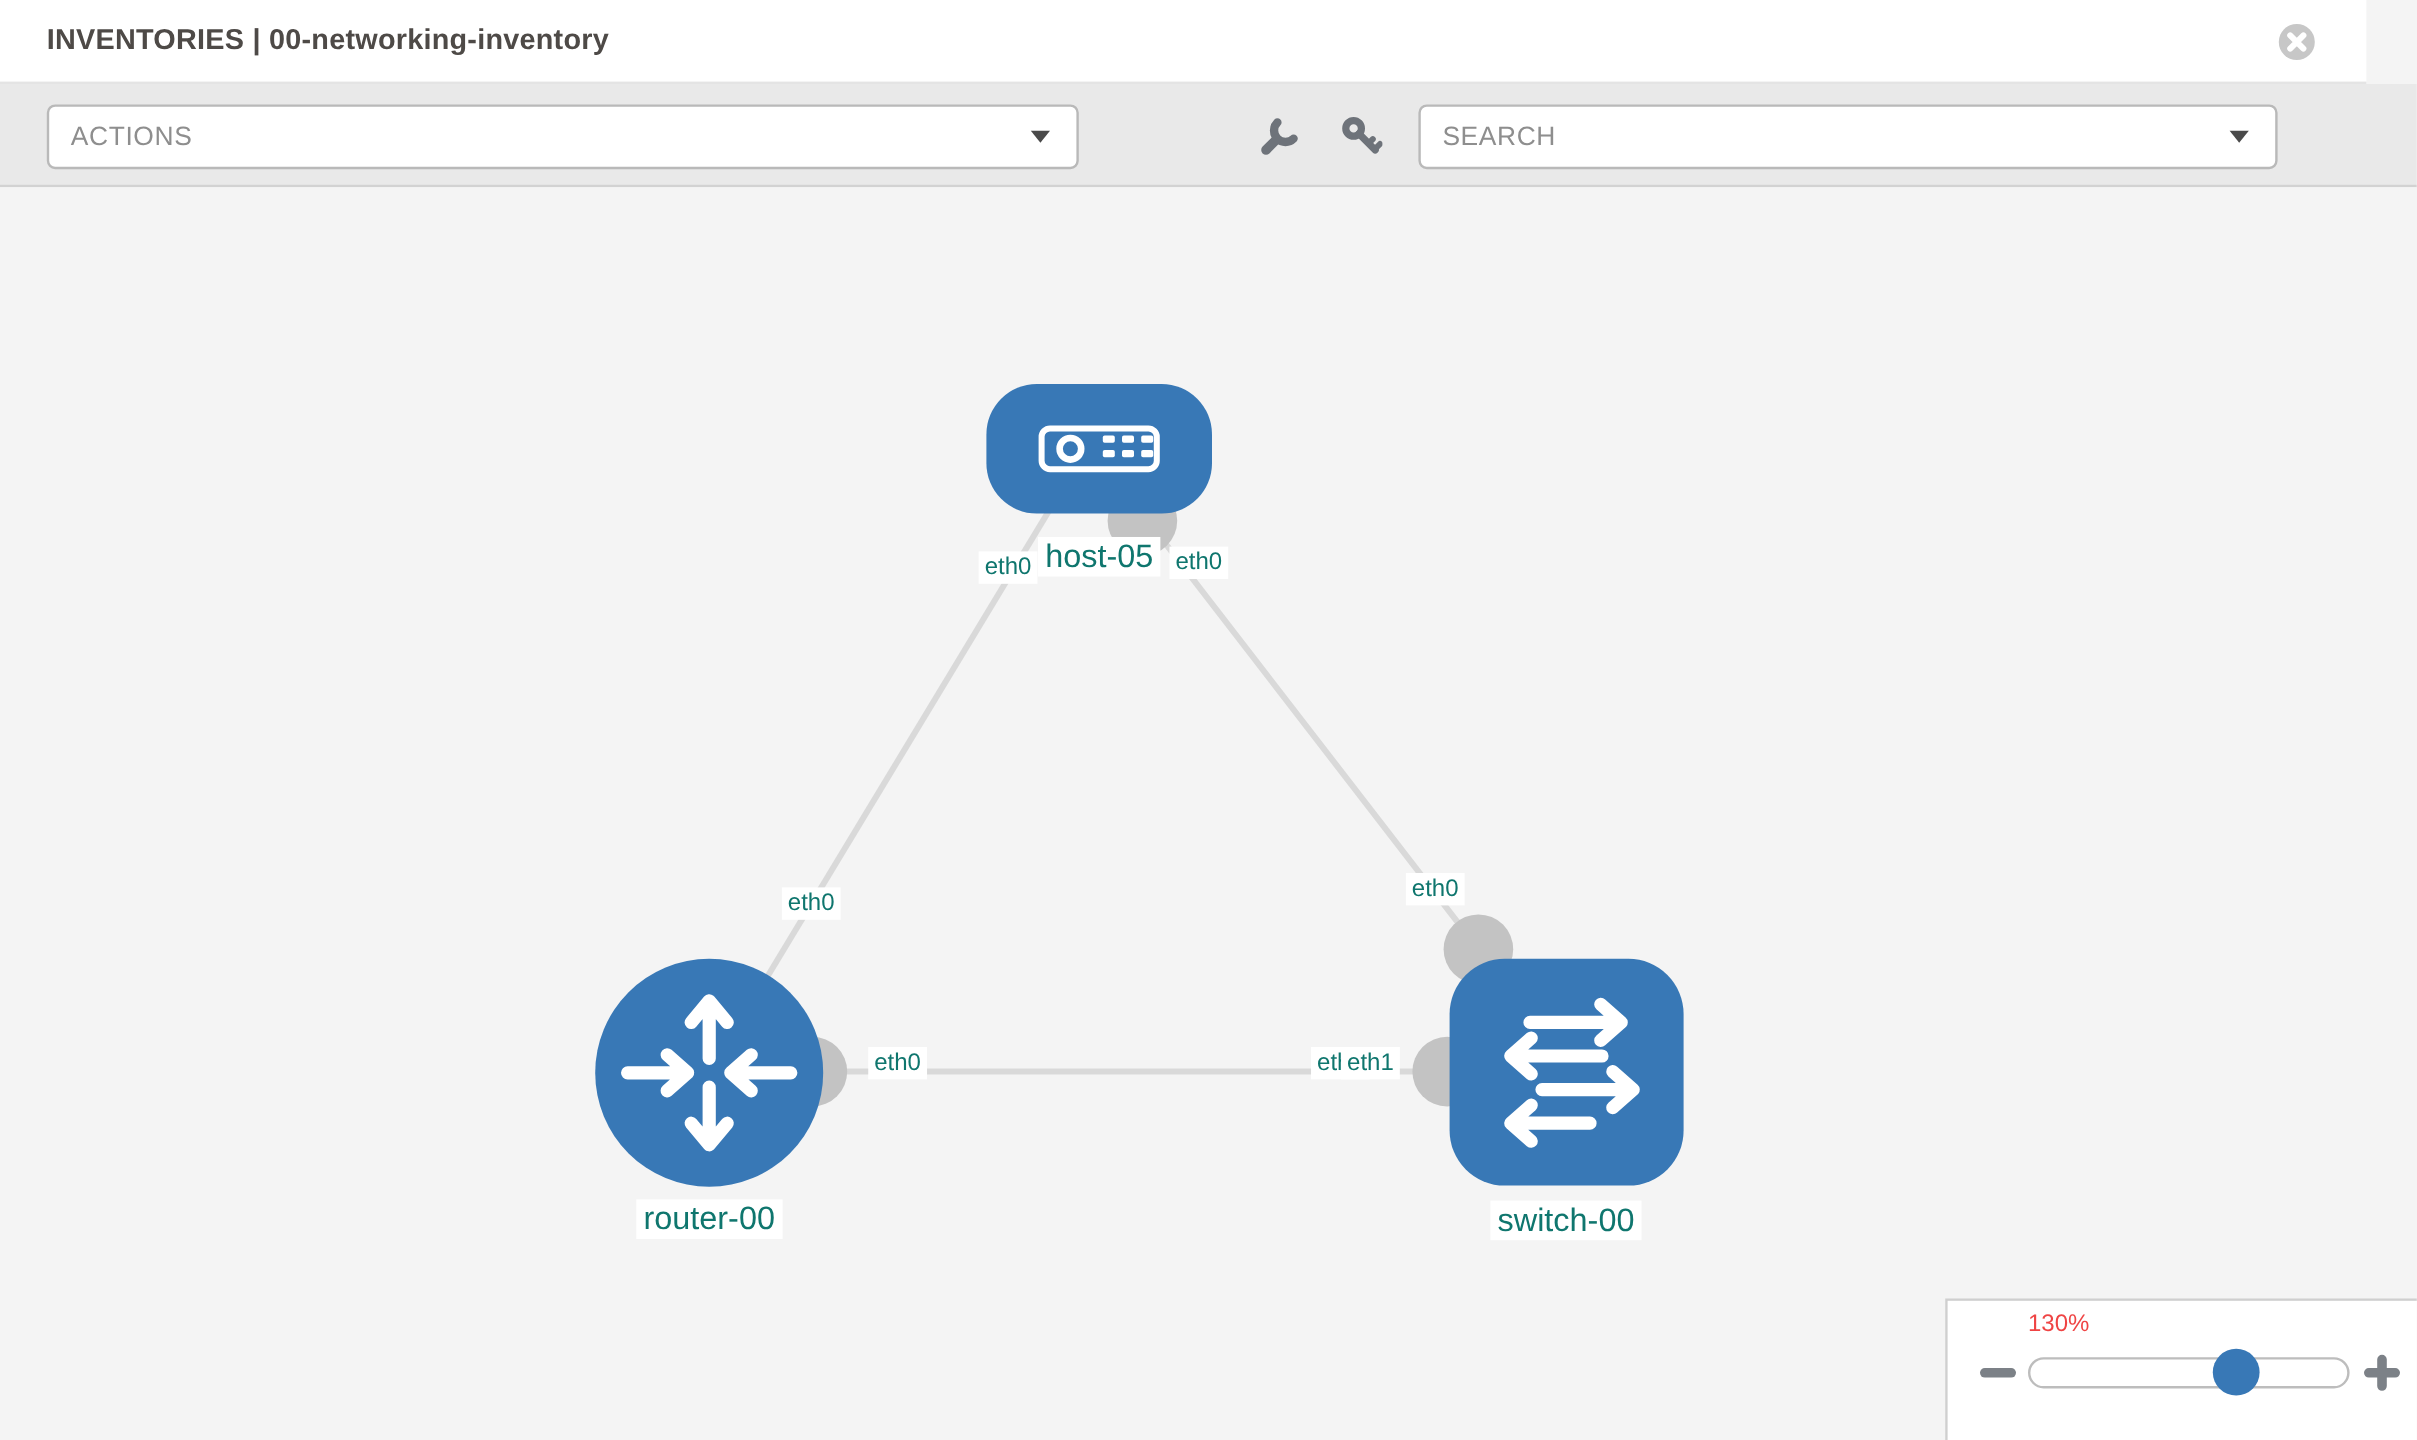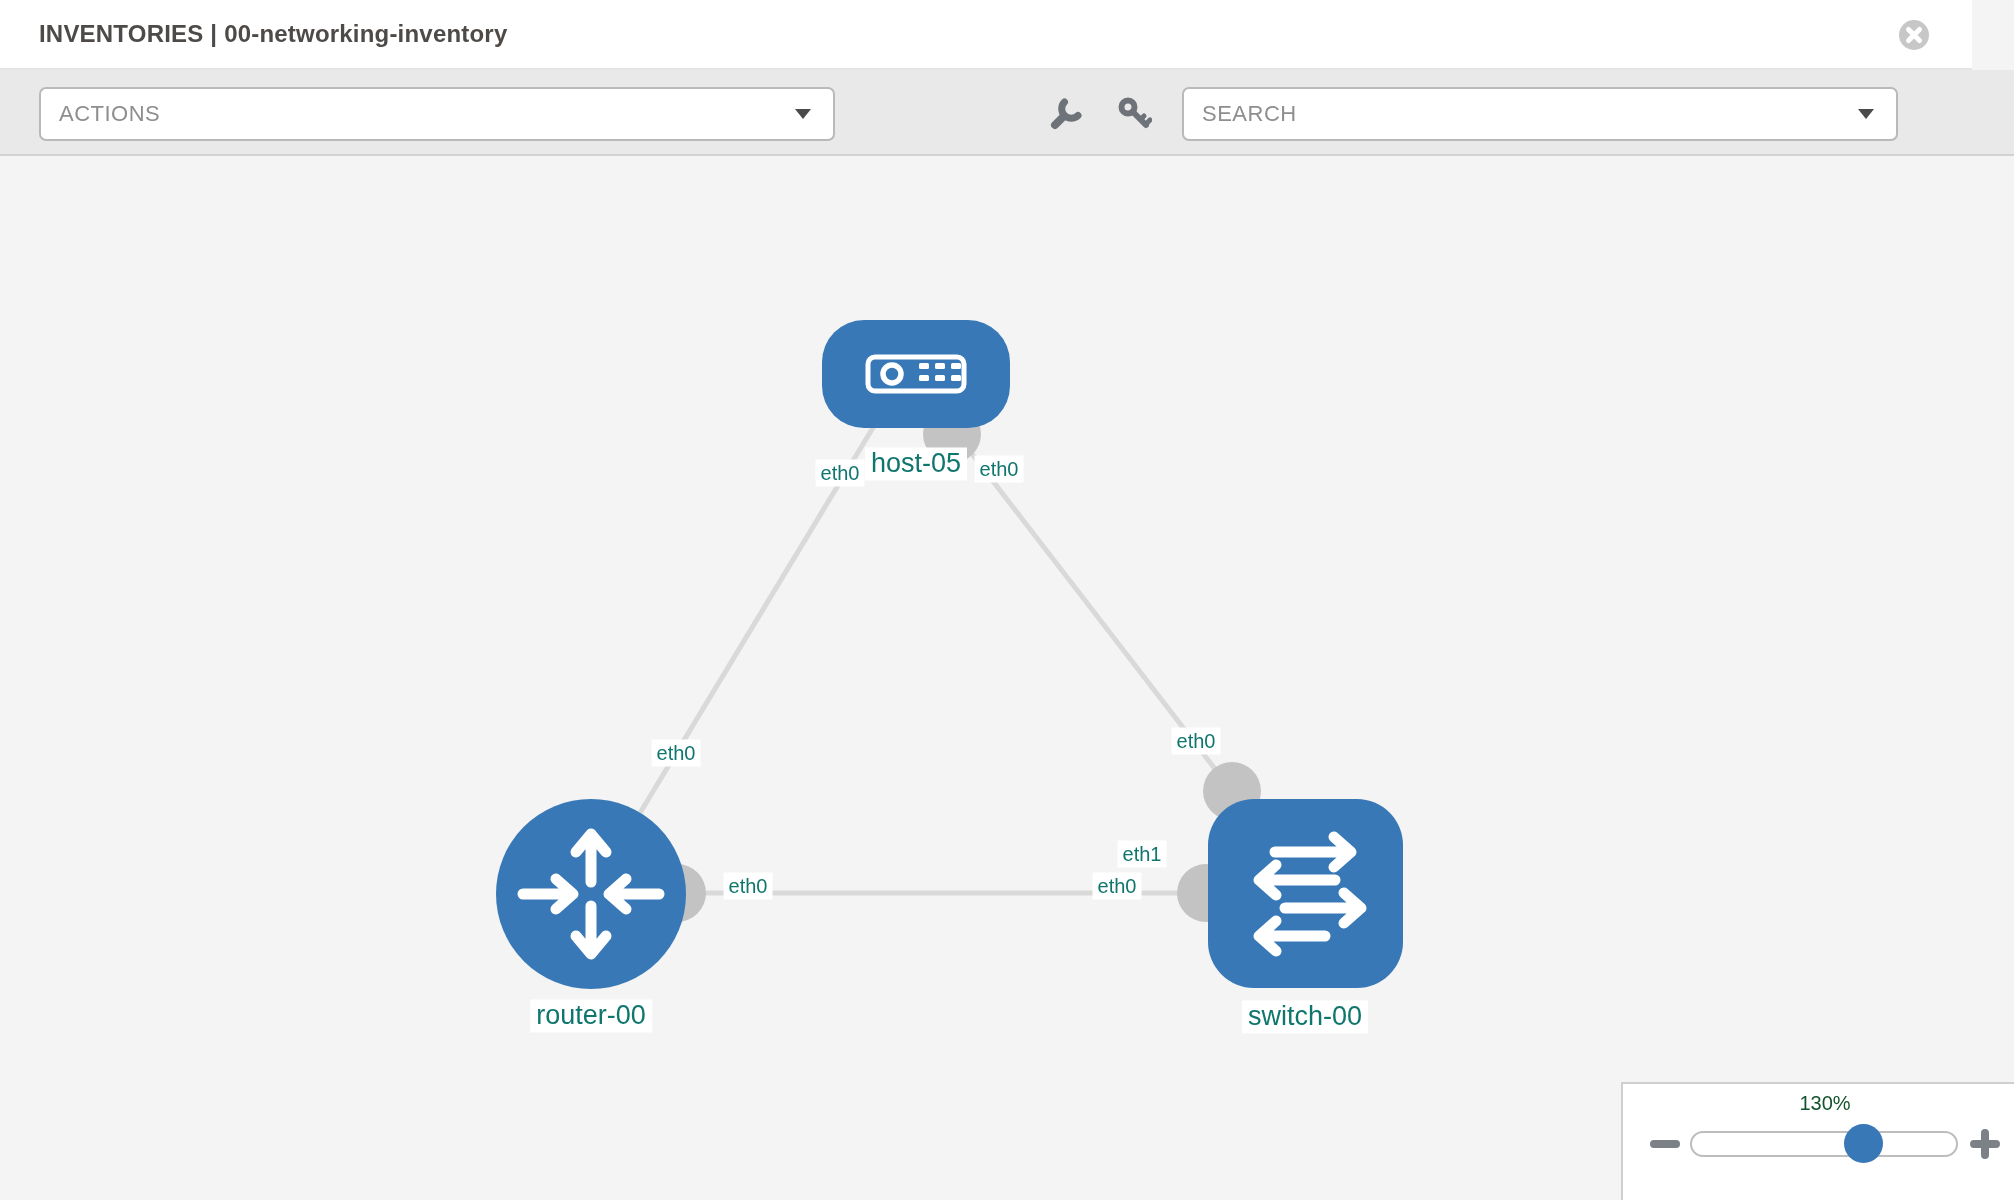--- a/index.html
+++ b/index.html
@@ -47,22 +47,22 @@
     white-space:nowrap;line-height:1.15;
   }
   .node-label{font-size:27px;padding:1px 6px;}
   .if-label{font-size:20px;padding:2px 5px;}
   
   .zoom-panel{
     position:absolute;left:1621px;top:1082px;width:400px;height:125px;background:#ffffff;
     border:2px solid #cfcfcf;box-sizing:border-box;
   }
   .zoom-value{
-    position:absolute;left:67px;top:8px;width:270px;text-align:center;
-    font-size:20px;color:#14532d;
+    position:absolute;left:67px;top:8px;width:270px;text-align:left;
+    font-size:20px;color:#ef4444;
   }
   .zoom-track{
     position:absolute;left:67px;top:47px;width:268px;height:26px;border-radius:14px;
     background:#ffffff;border:2px solid #bdbdbd;box-sizing:border-box;cursor:pointer;
   }
   .zoom-thumb{
     position:absolute;left:221px;top:40px;width:39px;height:39px;border-radius:50%;
     background:#3878b6;cursor:grab;
   }
   .zoom-btn{position:absolute;cursor:pointer;}
@@ -74,21 +74,21 @@
   <h1><span>INVENTORIES</span>&nbsp;<span>|</span>&nbsp;<span>00-networking-inventory</span></h1>
   <div class="close-btn">
     <svg width="32" height="32" viewBox="0 0 32 32">
       <circle cx="16" cy="16" r="15" fill="#c7c7c7"></circle>
       <path d="M10.5 10.5 L21.5 21.5 M21.5 10.5 L10.5 21.5" stroke="#ffffff" stroke-width="5" stroke-linecap="round"></path>
     </svg>
   </div>
 </div>
 
 <div class="toolbar">
-  <div class="select-box" style="left:39px;width:796px;">
+  <div class="select-box" style="left:39px;width:860px;">
     <span class="sel-text">ACTIONS</span>
     <span class="caret"></span>
   </div>
 
   <div class="tool-icon" style="left:1048px;">
     <svg width="36" height="36" viewBox="0 0 36 36">
       <path d="M16.5,6 A9.5,9.5 0 1 0 30,19.5" fill="none" stroke="#6e737a" stroke-width="7" stroke-linecap="round"></path>
       <path d="M7,29 L16,20" fill="none" stroke="#6e737a" stroke-width="8" stroke-linecap="round"></path>
     </svg>
   </div>
@@ -154,21 +154,21 @@
       </g>
     </g>
   </svg>
 
   <div class="if-label" style="left:840px;top:317px;">eth0</div>
   <div class="if-label" style="left:999px;top:313px;">eth0</div>
   <div class="if-label" style="left:676px;top:597px;">eth0</div>
   <div class="if-label" style="left:1196px;top:585px;">eth0</div>
   <div class="if-label" style="left:748px;top:730px;">eth0</div>
   <div class="if-label" style="left:1117px;top:730px;">eth0</div>
-  <div class="if-label" style="left:1142px;top:698px;">eth1</div>
+  <div class="if-label" style="left:1142px;top:730px;">eth1</div>
 
   <div class="node-label" style="left:916px;top:308px;">host-05</div>
   <div class="node-label" style="left:591px;top:860px;">router-00</div>
   <div class="node-label" style="left:1305px;top:861px;">switch-00</div>
 </div>
 
 <div class="zoom-panel">
   <div class="zoom-value">130%</div>
 
   <div class="zoom-btn" style="left:26px;top:52px;">

